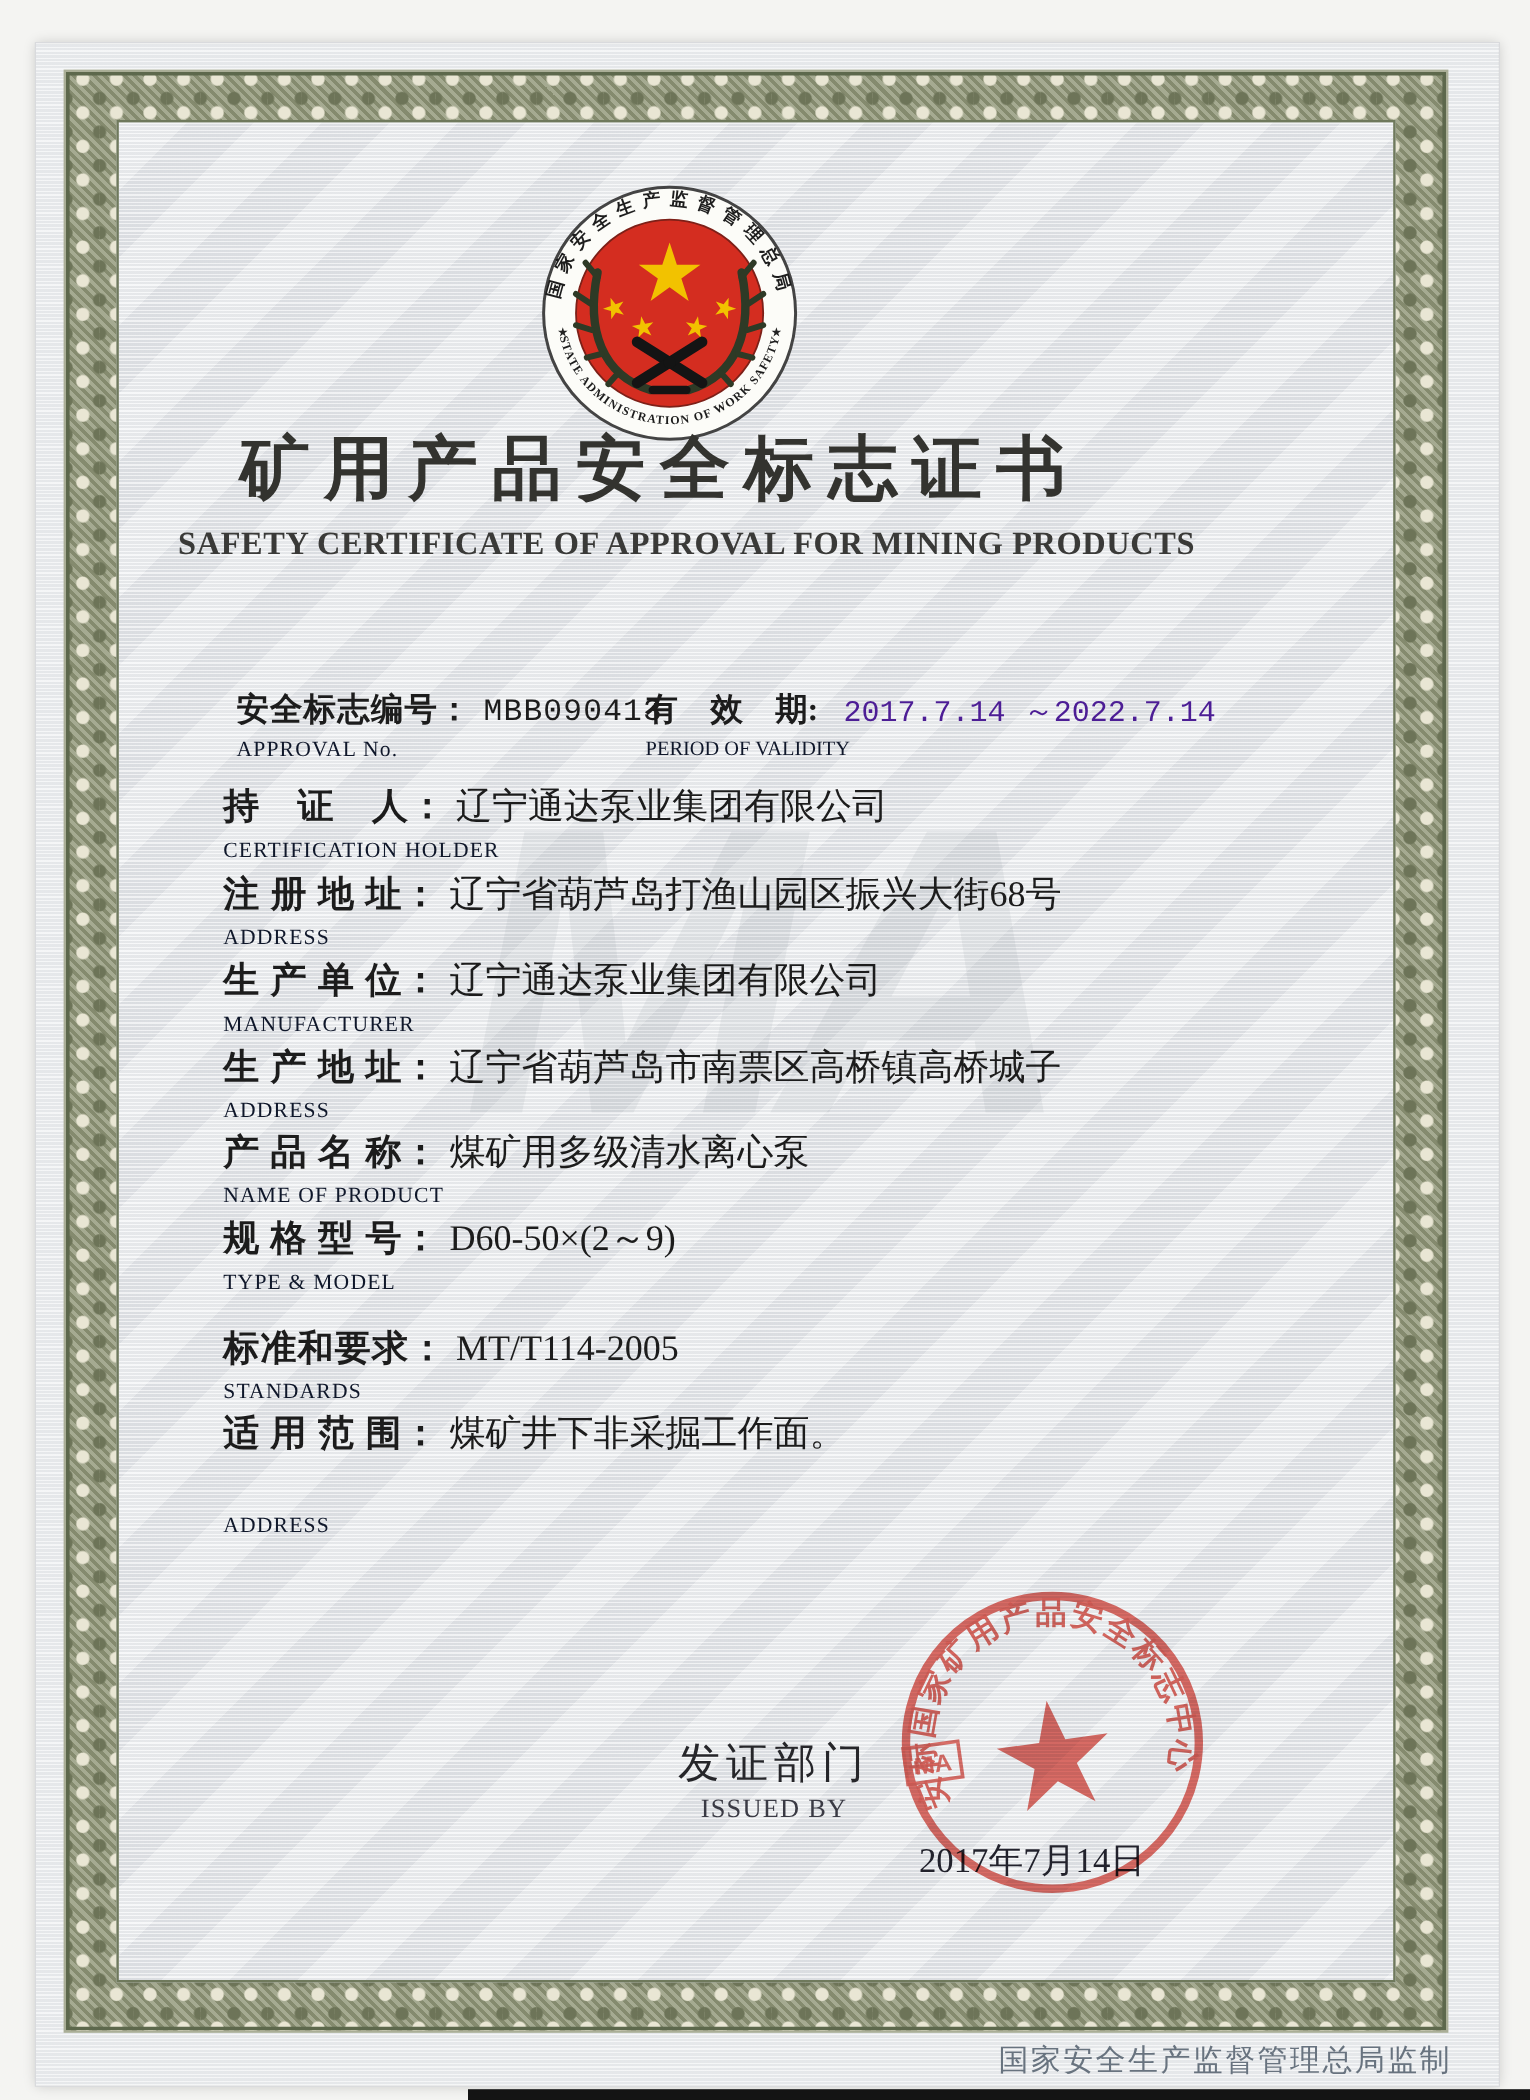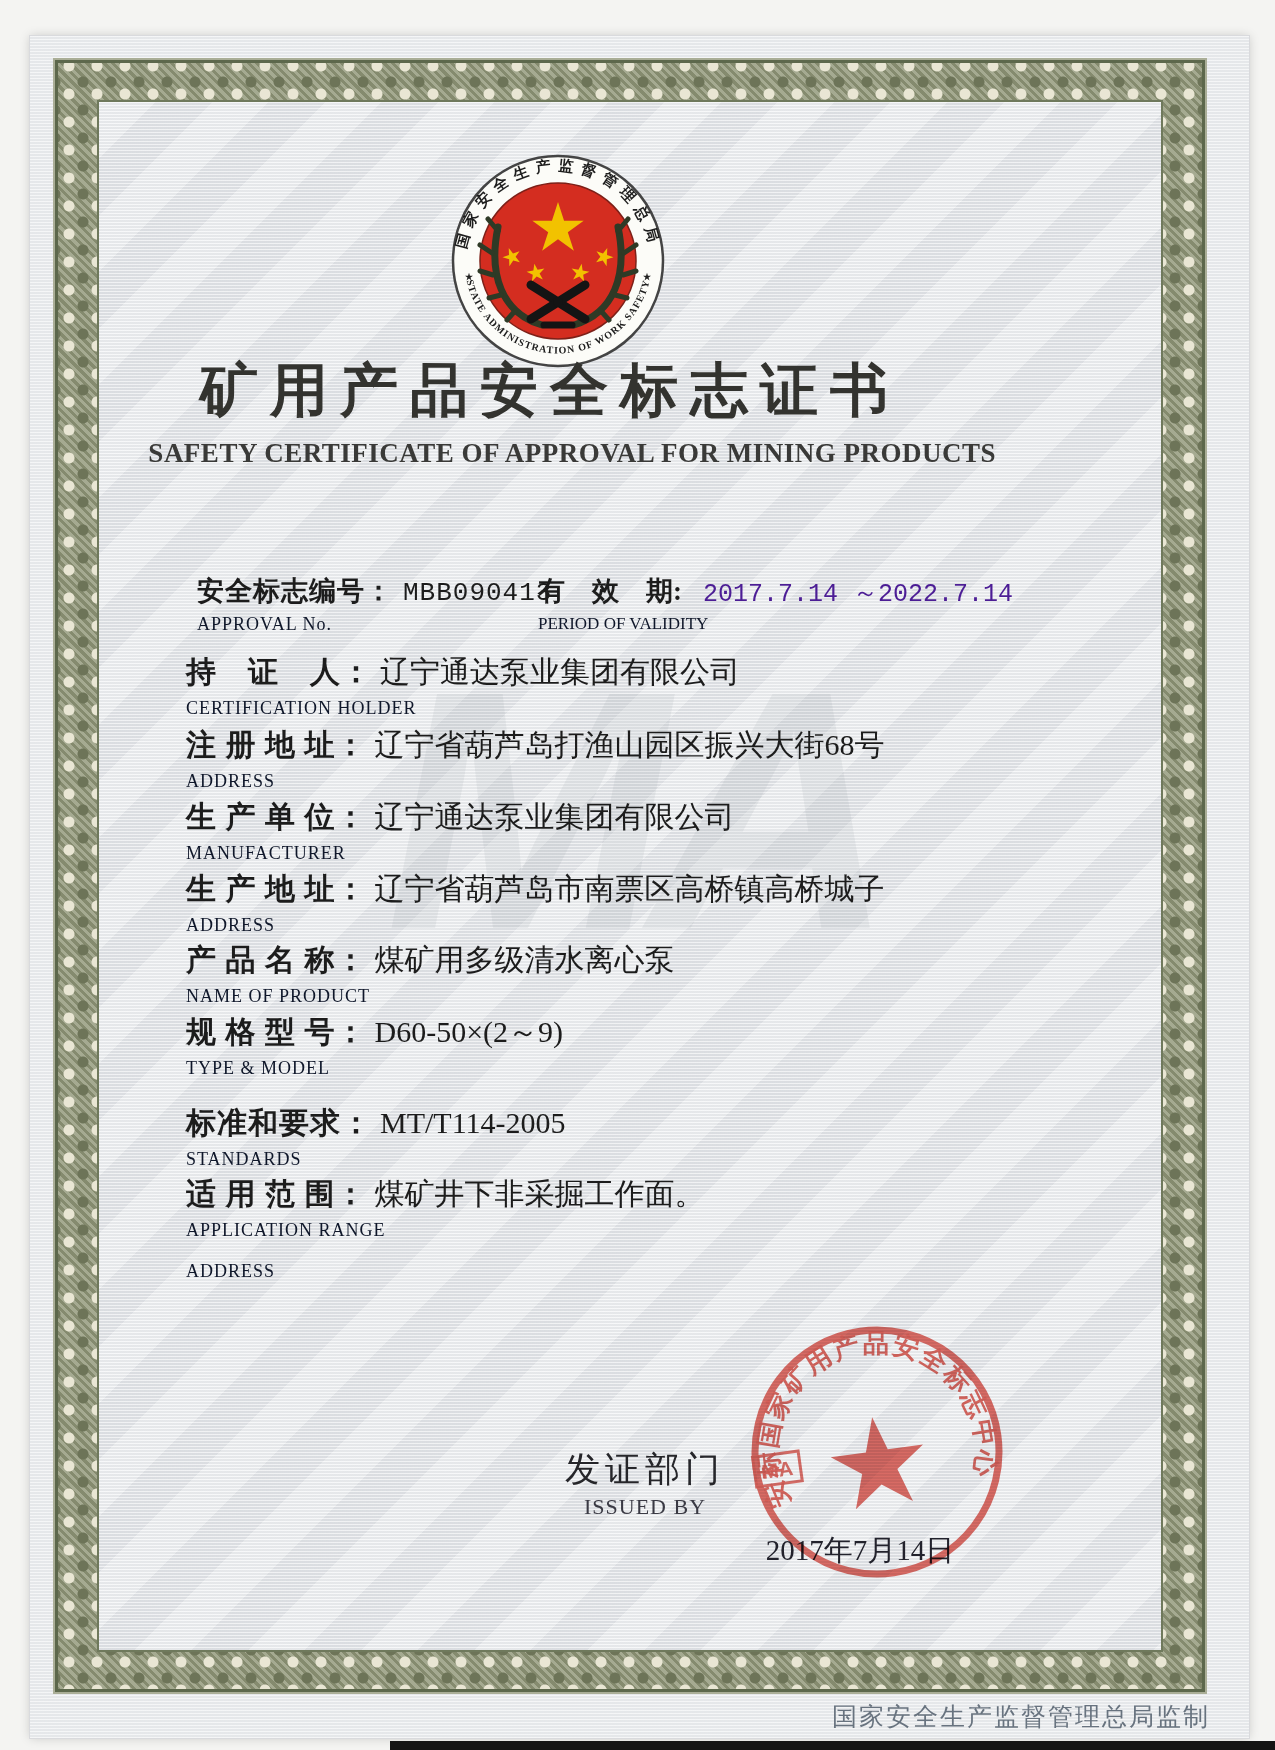--- a/index.html
+++ b/index.html
@@ -189,21 +189,20 @@
       <div class="f-cn">
         <span class="lab">标准和要求：</span><span class="val">MT/T114-2005</span>
       </div>
       <div class="f-en">STANDARDS</div>
     </div>
 
     <div class="field-row">
       <div class="f-cn">
         <span class="lab">适 用 范 围：</span><span class="val">煤矿井下非采掘工作面。</span>
       </div>
-      <div class="f-en">APPLICATION RANGE</div>
     </div>
 
     <div class="field-row">
       <div class="f-en">ADDRESS</div>
     </div>
   </div>
 
 
   <div class="issued-cn">发证部门</div>
   <div class="issued-en">ISSUED BY</div>

